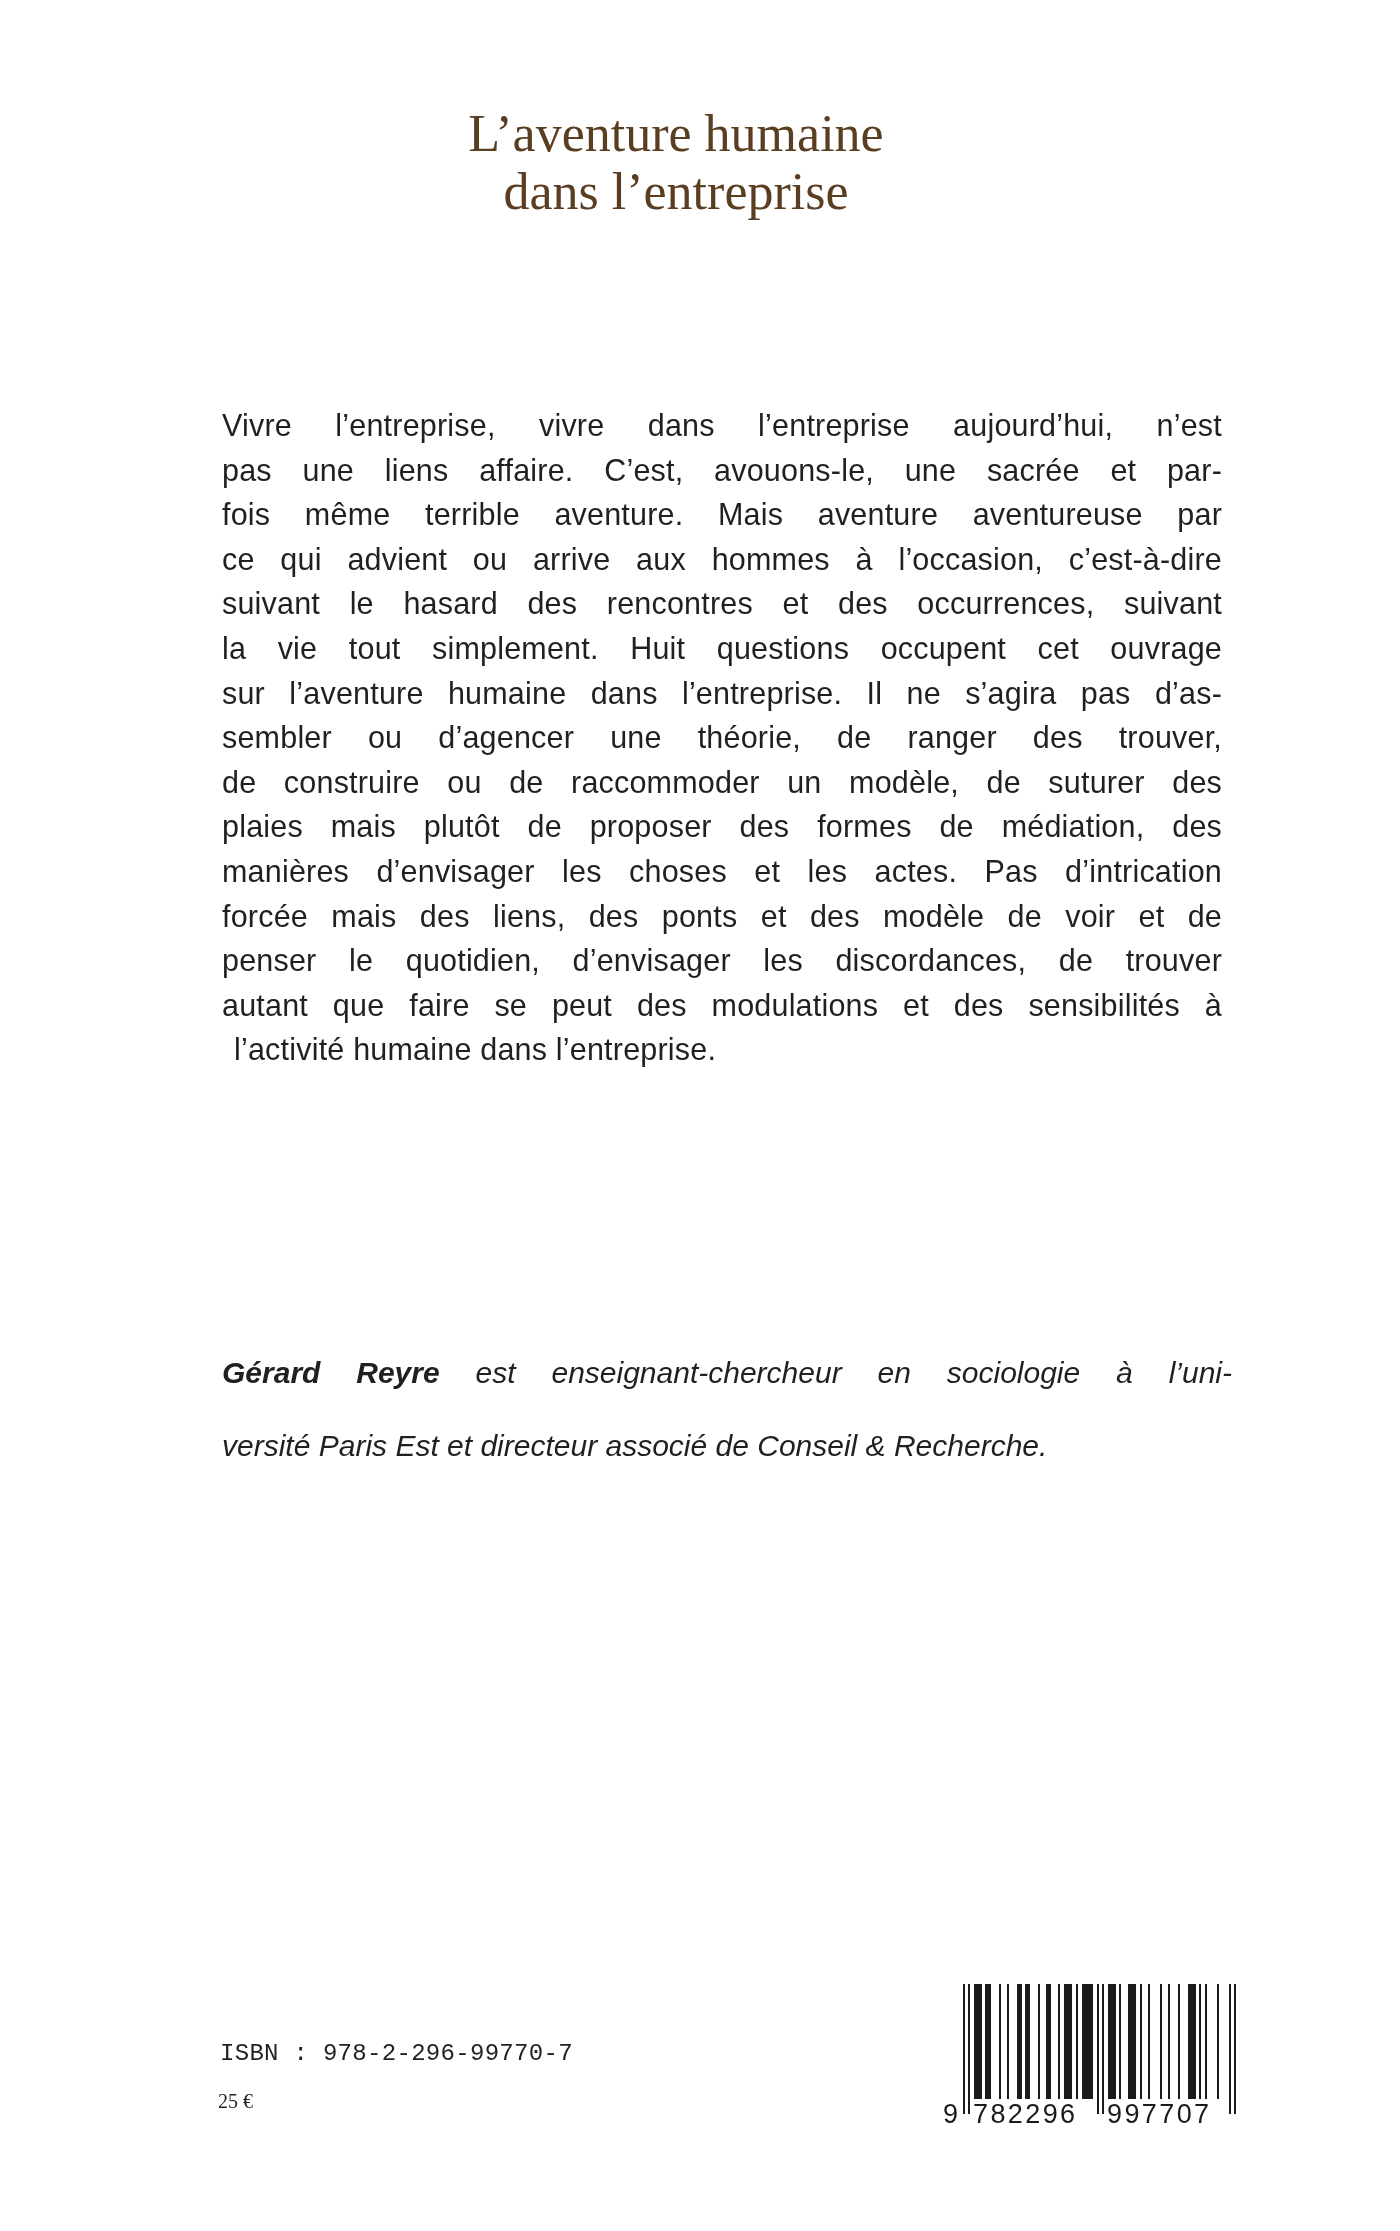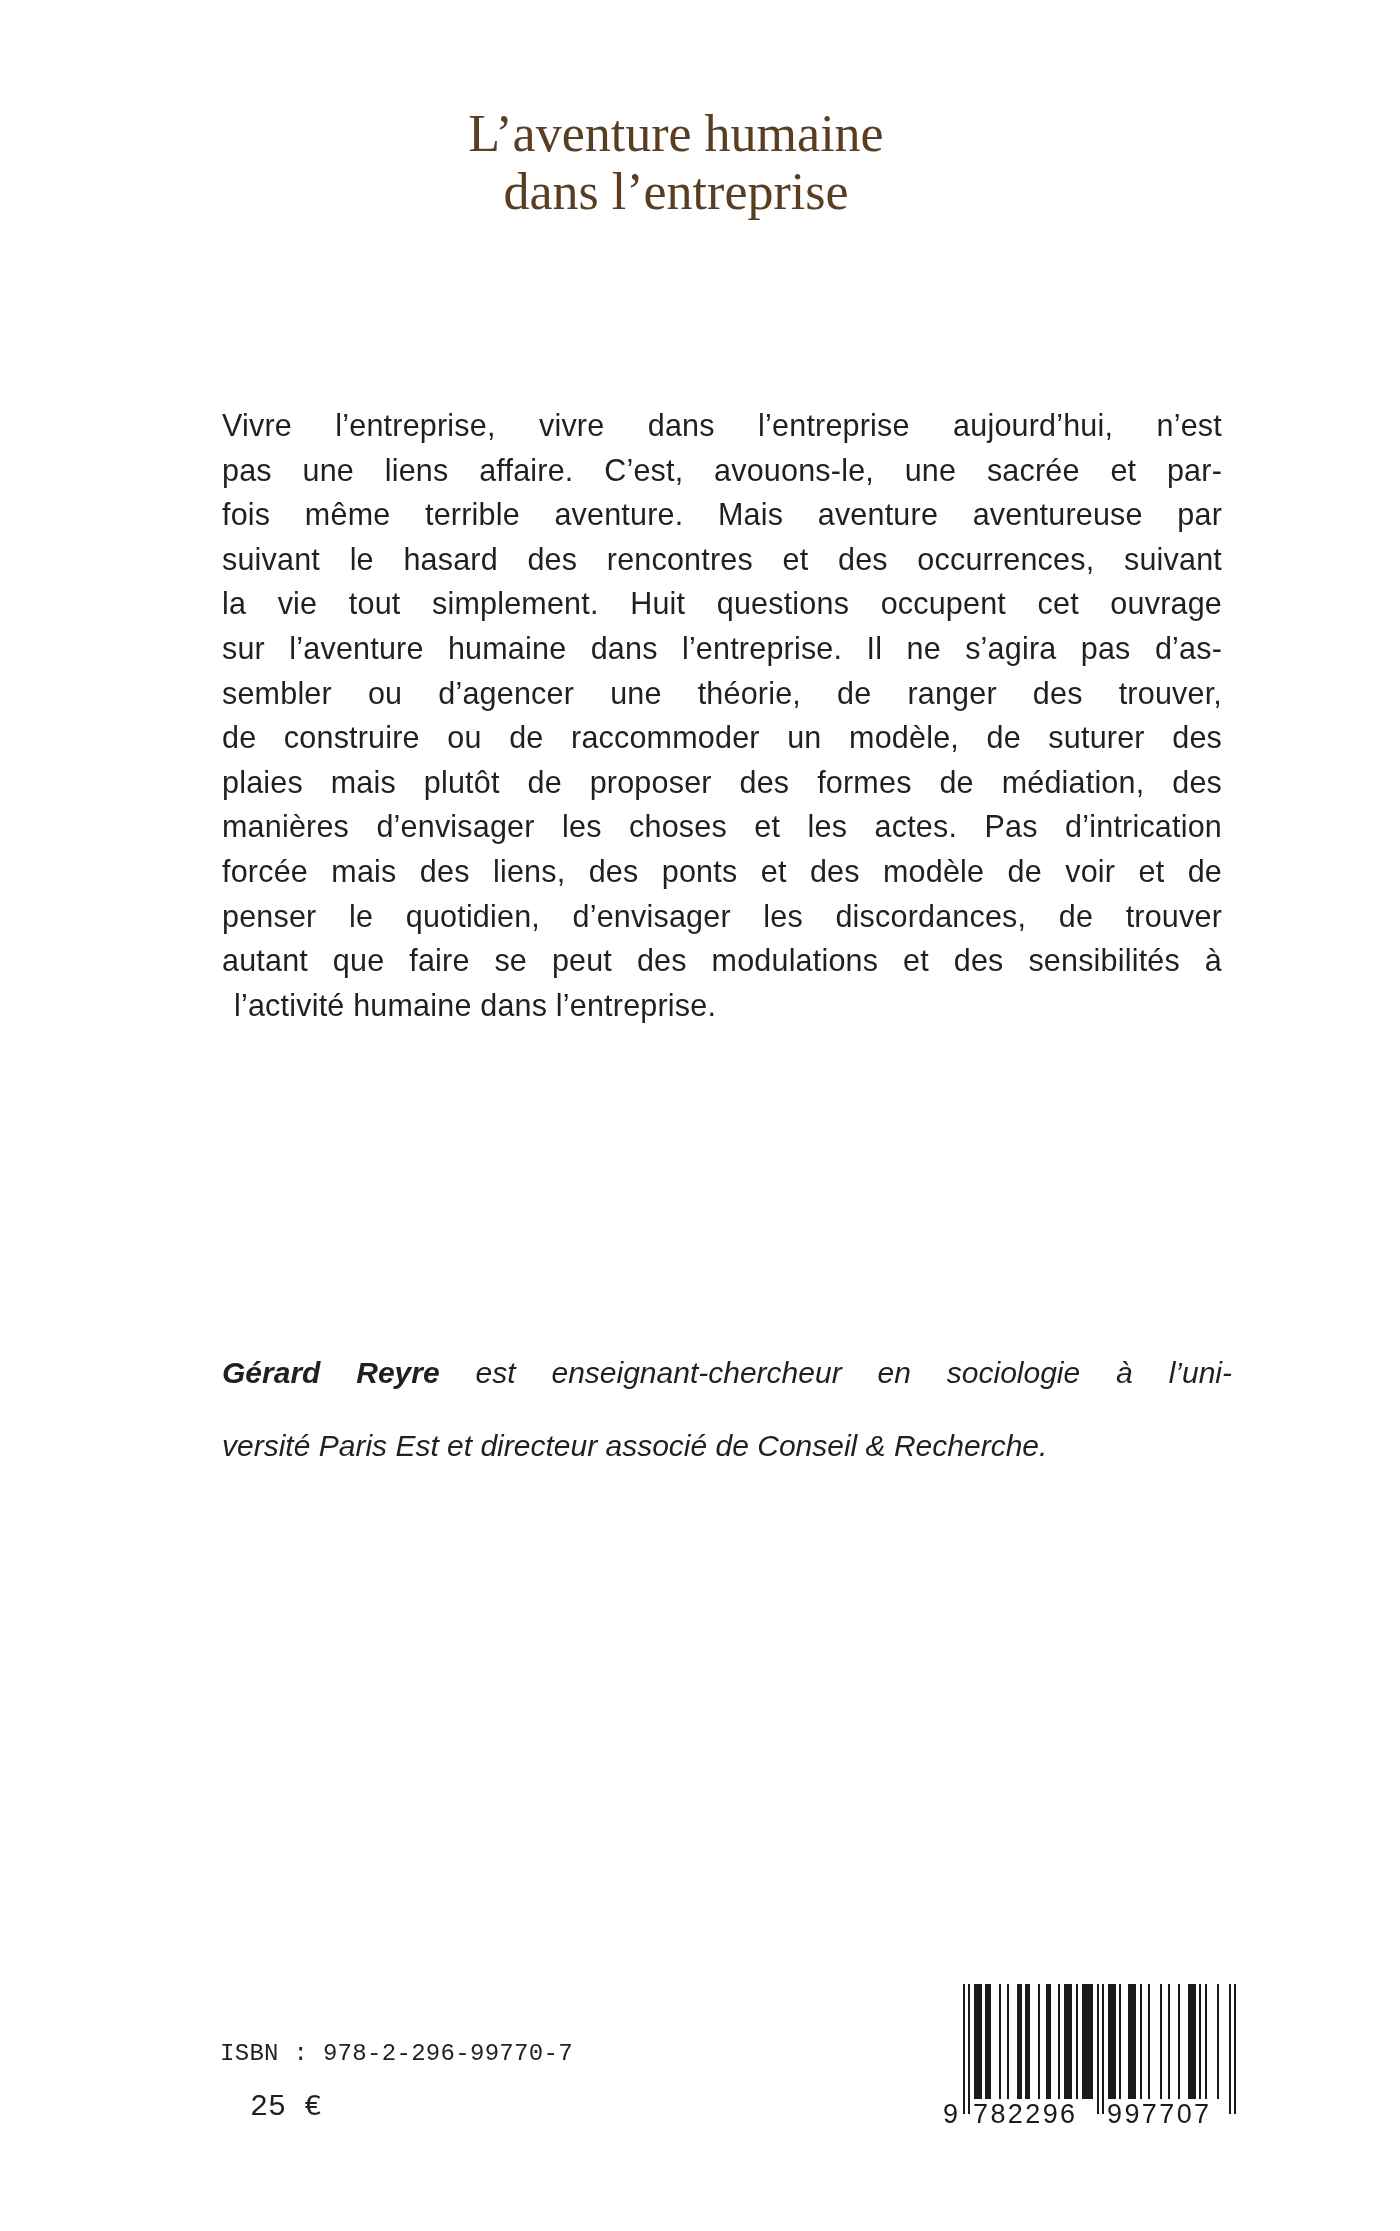--- a/index.html
+++ b/index.html
@@ -72,24 +72,23 @@
       top: 2040px;
       font-family: Liberation Mono, monospace;
       font-size: 24px;
       color: #231f20;
       letter-spacing: 0.3px;
     }
     .price {
       position: absolute;
       left: 218px;
       top: 2090px;
-      font-family: Liberation Mono, monospace;
-      font-size: 30px;
+      font-family: Liberation Serif, serif;
+      font-size: 20px;
       color: #231f20;
-      margin-left: 32px;
     }
     .barcode {
       position: absolute;
       left: 935px;
       top: 1980px;
       width: 310px;
       height: 150px;
     }
     .barcode svg { display: block; }
   </style>
@@ -98,20 +97,21 @@
 
 <div class="title">
   <span>L’aventure humaine</span>
   <span>dans l’entreprise</span>
 </div>
 
 <div class="summary">
   <span class="line">Vivre l’entreprise, vivre dans l’entreprise aujourd’hui, n’est</span>
   <span class="line">pas une liens affaire. C’est, avouons-le, une sacrée et par-</span>
   <span class="line">fois même terrible aventure. Mais aventure aventureuse par</span>
+  <span class="line">ce qui advient ou arrive aux hommes à l’occasion, c’est-à-dire</span>
   <span class="line">suivant le hasard des rencontres et des occurrences, suivant</span>
   <span class="line">la vie tout simplement. Huit questions occupent cet ouvrage</span>
   <span class="line">sur l’aventure humaine dans l’entreprise. Il ne s’agira pas d’as-</span>
   <span class="line">sembler ou d’agencer une théorie, de ranger des trouver,</span>
   <span class="line">de construire ou de raccommoder un modèle, de suturer des</span>
   <span class="line">plaies mais plutôt de proposer des formes de médiation, des</span>
   <span class="line">manières d’envisager les choses et les actes. Pas d’intrication</span>
   <span class="line">forcée mais des liens, des ponts et des modèle de voir et de</span>
   <span class="line">penser le quotidien, d’envisager les discordances, de trouver</span>
   <span class="line">autant que faire se peut des modulations et des sensibilités à</span>

